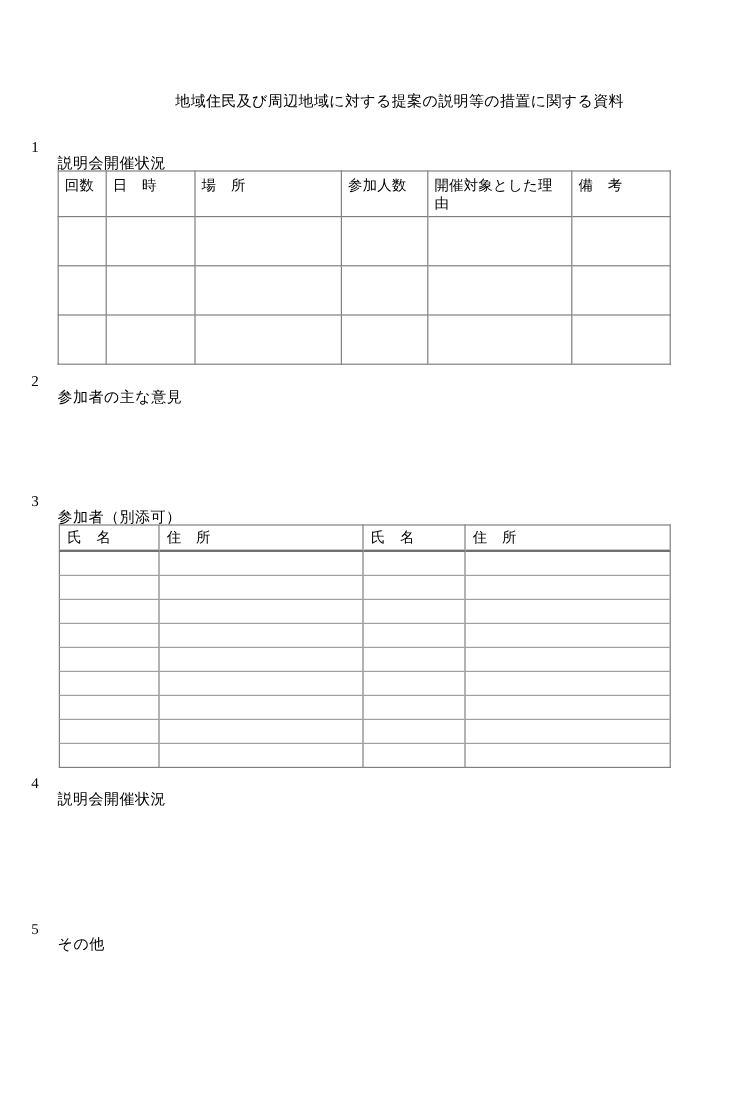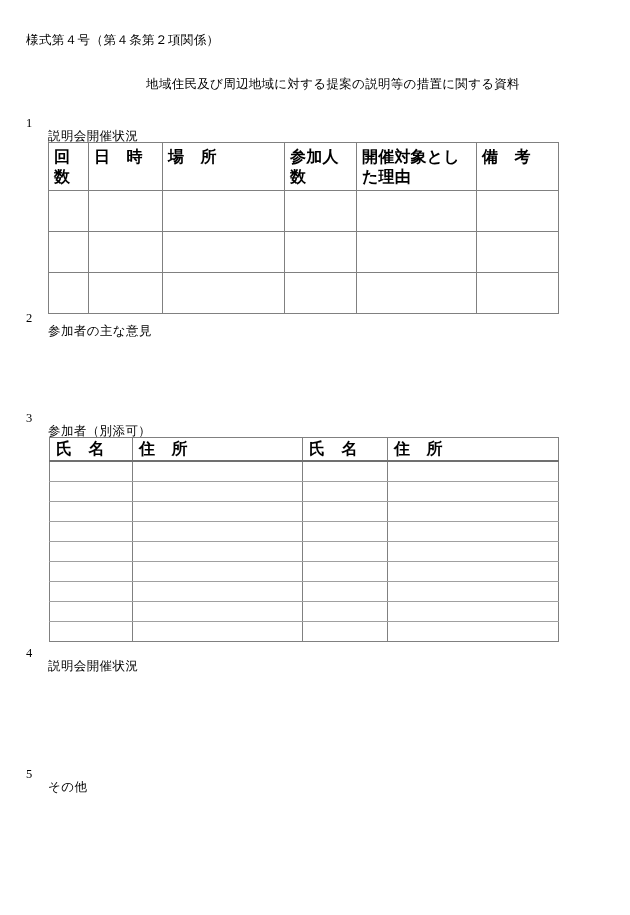--- a/index.html
+++ b/index.html
@@ -75,22 +75,21 @@
     font-size: 12.5px;
     letter-spacing: 0.4px;
     white-space: nowrap;
   }
 
   
   table {
     border-collapse: collapse;
     position: absolute;
     table-layout: fixed;
-    font-size: 16px;
-    font-weight: bold;
+    font-size: 12px;
   }
 
   
   #table-meetings {
     left: 48px;
     top: 142px;
     width: 510px;
   }
   #table-meetings td {
     border: 1px solid #808080;
@@ -131,21 +130,20 @@
   }
   #table-participants tbody tr:last-child td {
     border-bottom: 1px solid #808080;
   }
 </style>
 </head>
 <body>
 
 <div class="page">
 
-  <div class="form-no">様式第４号（第４条第２項関係）</div>
 
   <div class="doc-title">地域住民及び周辺地域に対する提案の説明等の措置に関する資料</div>
 
   <div class="section sec1">
     <span class="num">1</span>
     <span class="label">説明会開催状況</span>
   </div>
 
   <table id="table-meetings">
     <colgroup>

